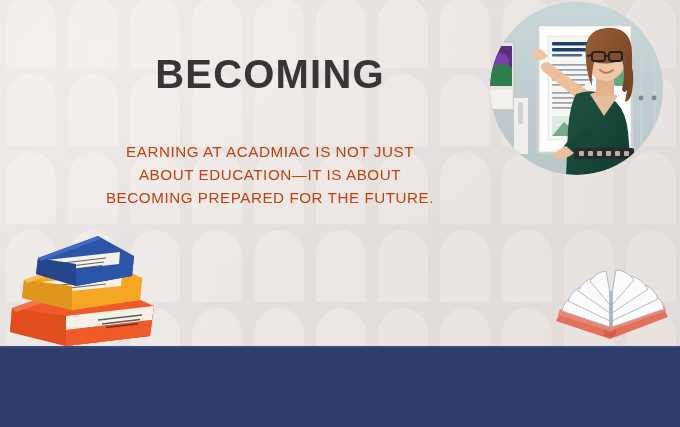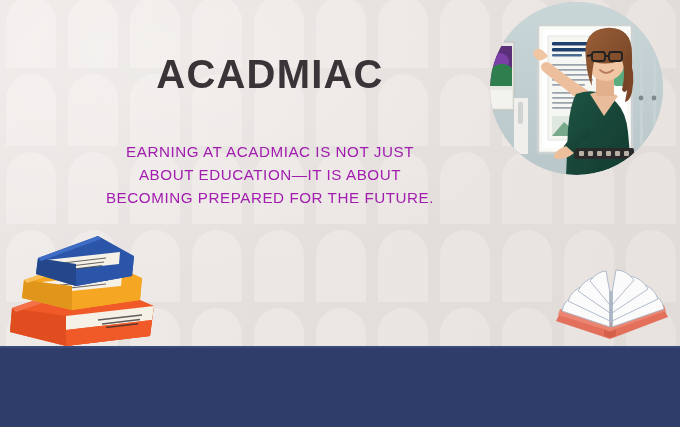--- a/index.html
+++ b/index.html
@@ -54,21 +54,21 @@
     line-height: 1.1;
     white-space: nowrap;
   }
   .tagline {
     margin: 0;
     margin-top: 44px;
     font-size: 15.2px;
     font-weight: 400;
     letter-spacing: 0.55px;
     line-height: 1.52;
-    color: #a21caf;
+    color: #c2410c;
     white-space: pre-line;
   }
 
   
   .photo-circle {
     position: absolute;
     left: 490px;
     top: 2px;
     width: 173px;
     height: 173px;
@@ -126,21 +126,21 @@
           <path d="M6 78 L6 32 A25 26 0 0 1 56 32 L56 78 Z" fill="#ece7e4"></path>
         </pattern>
       </defs>
       <rect x="0" y="0" width="680" height="427" fill="#e4dfdc"></rect>
       <rect x="0" y="0" width="680" height="427" fill="url(#archTile)"></rect>
     </svg>
   </div>
   <div class="bg-sheen"></div>
 
   <div class="headline-block">
-    <h1 class="page-title">ACADMIAC</h1>
+    <h1 class="page-title">BECOMING</h1>
     <p class="tagline">EARNING AT ACADMIAC IS NOT JUST
 ABOUT EDUCATION—IT IS ABOUT
 BECOMING PREPARED FOR THE FUTURE.</p>
   </div>
 
   <div class="photo-circle">
     <svg viewBox="0 0 173 173" aria-hidden="true">
       <defs>
         <clipPath id="circClip">
             <circle cx="86.5" cy="86.5" r="86.5"></circle>

